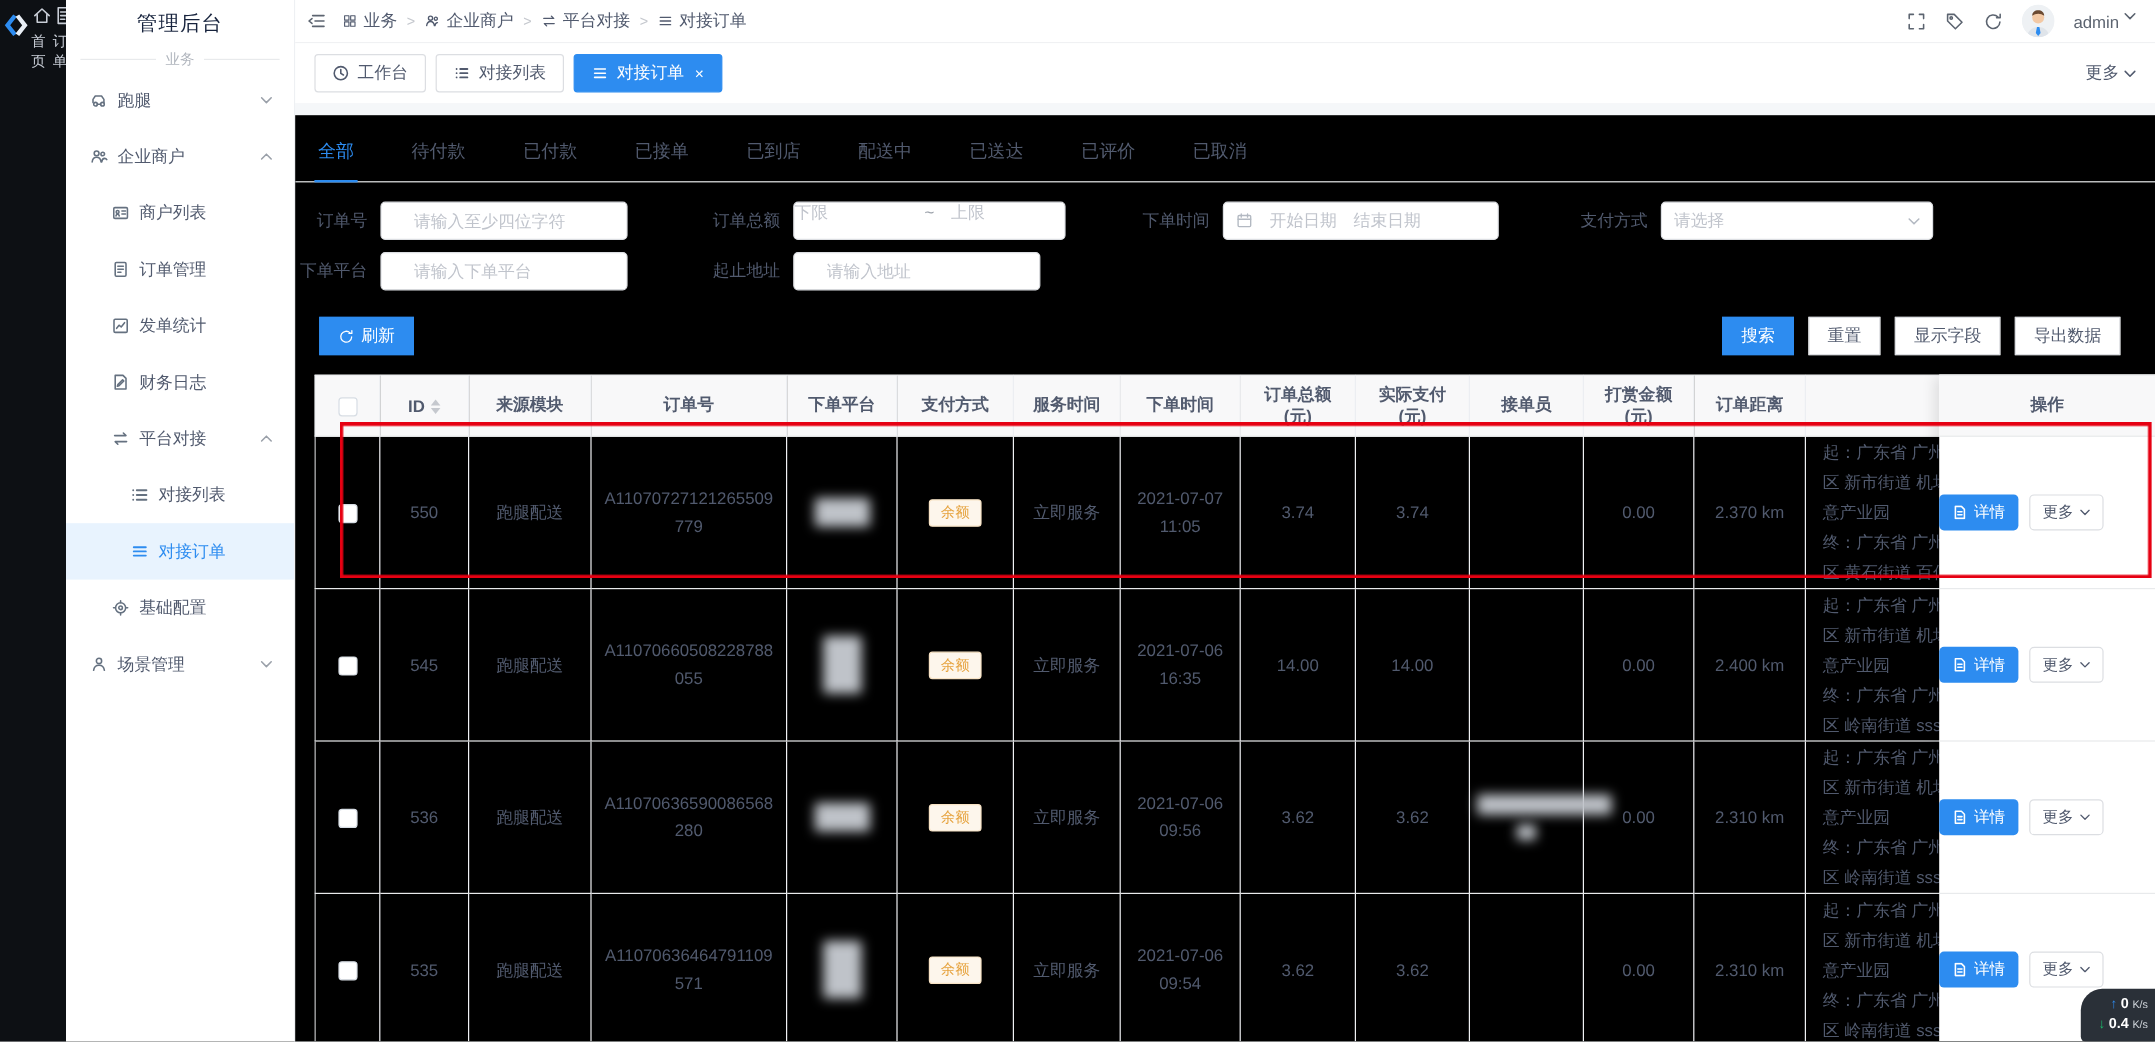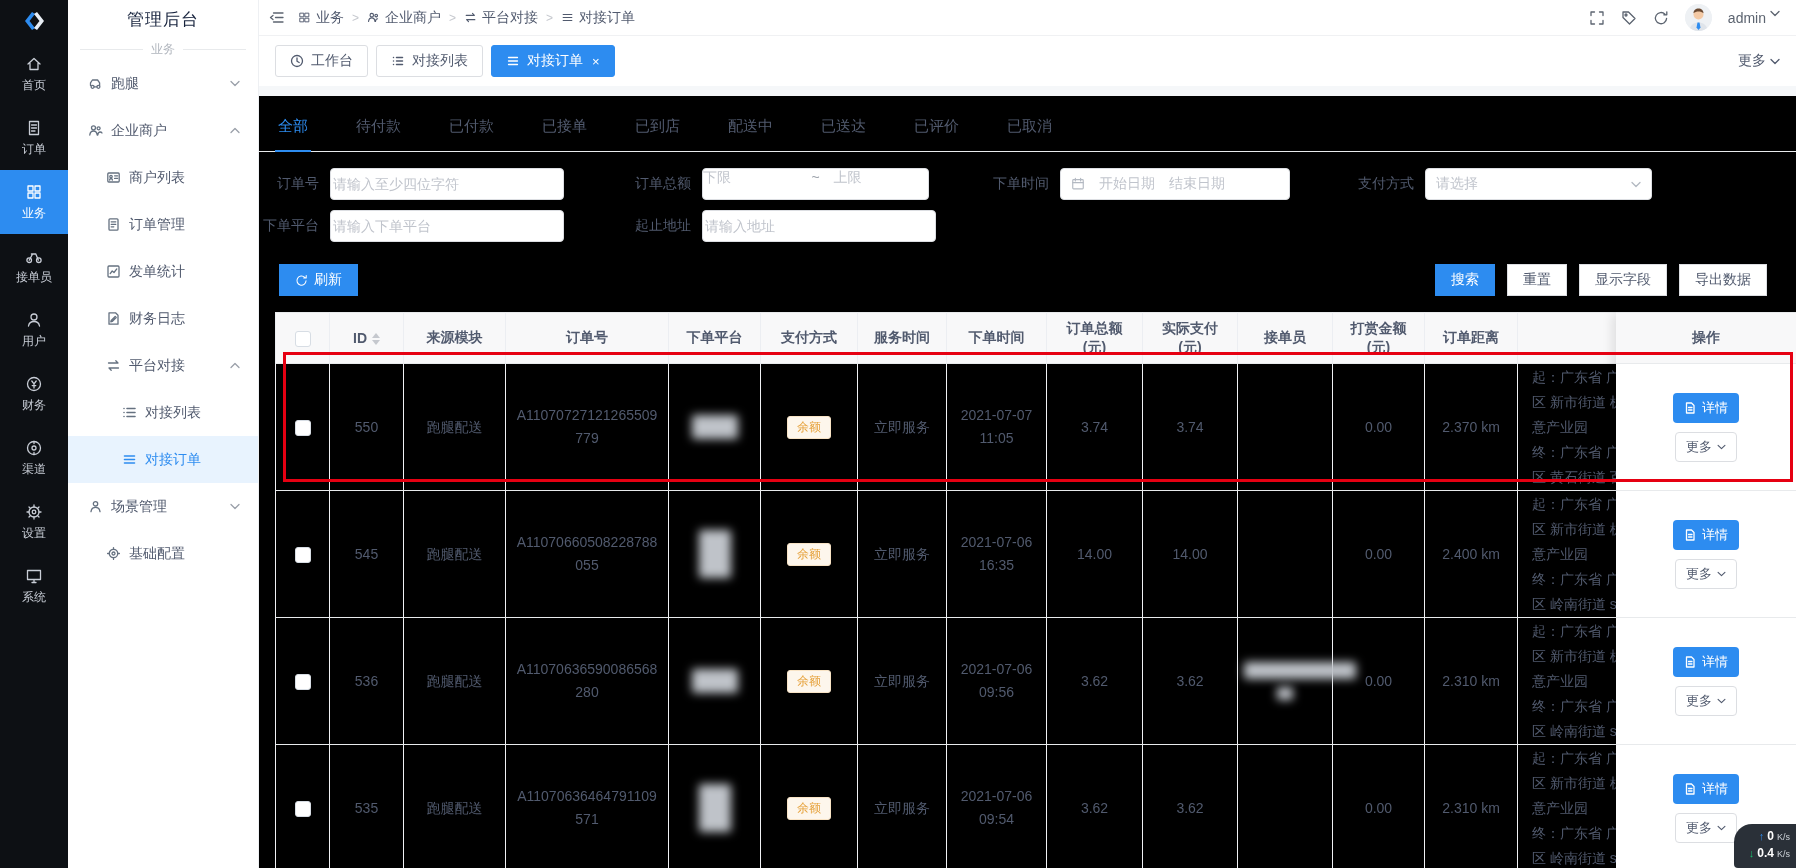--- a/index.html
+++ b/index.html
@@ -2,21 +2,21 @@
 <html><head>
 <meta charset="utf-8">
 <style>
   * { box-sizing: border-box; margin: 0; padding: 0; }
   html,body { width:1796px; height:868px; overflow:hidden; }
   body { font-family:"Liberation Sans","DejaVu Sans",sans-serif; background:#f5f7f9; color:#515a6e; }
   svg.ic { fill:none; stroke:currentColor; stroke-width:1.3; stroke-linecap:round; stroke-linejoin:round; display:block; }
   .app { display:flex; width:1796px; height:868px; position:relative; }
 
   
-  .rail { width:68px; background:#0d1014; color:#c8cdd6; flex:none; display:flex; flex-direction:column; }
+  .rail { width:55px; background:#0d1014; color:#c8cdd6; flex:none; display:flex; flex-direction:row; }
   .rail-logo { height:42px; display:flex; align-items:center; justify-content:center; }
   .rail-item { height:64px; display:flex; flex-direction:column; align-items:center; justify-content:center; gap:4px; font-size:12px; cursor:pointer; }
   .rail-item.active { background:#2d8cf0; color:#fff; }
 
   
   .sidebar { width:191px; background:#fff; flex:none; border-right:1px solid #eef0f3; }
   .sb-title { height:38px; line-height:40px; text-align:center; font-size:17px; color:#17233d; letter-spacing:1px; }
   .sb-section { display:flex; align-items:center; color:#b0b5bd; font-size:12px; padding:0 12px; height:22px; }
   .sb-section::before,.sb-section::after { content:""; flex:1; height:1px; background:#e8eaec; }
   .sb-section span { margin:0 8px; }
@@ -53,21 +53,21 @@
   .stab { padding:0 3px 15px; font-size:15px; color:#515a6e; position:relative; cursor:pointer; }
   .stab.active { color:#2d8cf0; }
   .stab.active::after { content:""; position:absolute; left:0; right:0; bottom:-1px; height:2px; background:#2d8cf0; }
 
   
   .filters { padding-top:16px; flex:none; }
   .frow { display:flex; align-items:center; margin-bottom:10px; }
   .fg { display:flex; align-items:center; }
   .flabel { width:60px; text-align:right; margin-right:11px; font-size:14px; color:#515a6e; flex:none; }
   .inp, .rng, .dt, .sel { height:32px; border:1px solid #dcdee2; border-radius:4px; background:#fff; font-size:14px; color:#515a6e; }
-  .inp { width:234px; padding:0 2px; outline:none; }
+  .inp { width:206px; padding:0 27px; outline:none; }
   .inp::placeholder { color:#c0c4cc; }
   .rng { width:227px; display:flex; align-items:flex-start; padding:0 0; color:#c0c4cc; }
   .rng .ph1 { flex:1; } .rng .tilde { margin:0 14px; color:#9aa0a9; } .rng .ph2 { flex:1; }
   .dt { width:230px; display:flex; align-items:center; gap:14px; padding:0 10px; color:#c0c4cc; }
   .dt .cal { color:#b3b9c2; display:flex; }
   .sel { width:227px; display:flex; align-items:center; justify-content:space-between; padding:0 10px; color:#c0c4cc; cursor:pointer; }
   .sel .chev { color:#b3b9c2; }
   .g2 { margin-left:67px; } .g3 { margin-left:60px; } .g4 { margin-left:64px; }
 
   .toolrow { display:flex; align-items:center; padding:12px 29px 12px 20px; flex:none; }
@@ -92,21 +92,21 @@
   .tag-warn { display:inline-block; padding:3px 9px; border-radius:3px; font-size:12px; background:#fdf6ec; color:#e6a23c; border:1px solid #f8e3c5; line-height:15px; }
   .blur { background:#bfc3c9; border-radius:2px; filter:blur(5px); margin:0 auto; }
   .blur.sm { width:46px; height:24px; }
   .blur.tall { width:32px; height:48px; }
   .blur.courier { width:112px; height:17px; margin-bottom:8px; }
   .blur.courier2 { width:16px; height:13px; }
 
   
   .op-col { position:absolute; top:0; right:0; bottom:0; width:180px; background:#fff; z-index:10; box-shadow:-6px 0 10px -2px rgba(0,0,0,.10); }
   .op-head { height:52px; background:#f8f8f9; border-top:1px solid #e8eaec; border-bottom:1px solid #e8eaec; display:flex; align-items:center; justify-content:center; font-size:14px; font-weight:700; color:#515a6e; }
-  .op-cell { height:127px; border-bottom:1px solid #e8eaec; display:flex; align-items:center; justify-content:center; gap:9px;flex-direction:column; }
+  .op-cell { height:127px; border-bottom:1px solid #e8eaec; display:flex; align-items:center; gap:9px; }
   .btn-detail { height:30px; display:inline-flex; align-items:center; gap:6px; padding:0 11px; border-radius:4px; background:#2d8cf0; color:#fff; font-size:13px; border:none; cursor:pointer; }
   .btn-more { height:30px; display:inline-flex; align-items:center; gap:5px; padding:0 10px; border-radius:4px; background:#fff; color:#515a6e; font-size:13px; border:1px solid #dcdee2; cursor:pointer; }
 
   
   .annotation { position:absolute; left:283px; top:352px; width:1510px; height:130px; border:3px solid #e60012; z-index:40; pointer-events:none; }
 
   
   .netbadge { position:absolute; right:0; bottom:0; z-index:50; background:rgba(24,30,39,.92); color:#fff; border-radius:18px 0 0 4px; padding:6px 6px 7px 15px; display:flex; flex-direction:column; gap:3px; align-items:flex-end; }
   .netline { font-size:12px; font-weight:700; display:flex; align-items:baseline; gap:3px; line-height:13px; }
   .netline .unit { font-size:9px; font-weight:400; color:#cfd4da; }
@@ -293,44 +293,44 @@
 
     <div class="mi lv3 active">
       <span class="mico">
           <svg class="ic" width="15" height="15" viewBox="0 0 15 15">
             <path d="M2.5 4h10M2.5 7.5h10M2.5 11h10" stroke-width="1.6"></path>
           </svg>
         </span>
       <span>对接订单</span>
     </div>
 
+    <div class="mi lv2">
+      <span class="mico">
+          <svg class="ic" width="15" height="15" viewBox="0 0 15 15">
+            <circle cx="7.5" cy="7.5" r="4.2"></circle>
+            <circle cx="7.5" cy="7.5" r="1.5"></circle>
+            <path d="M7.5 1.6v1.6M7.5 11.8v1.6M1.6 7.5h1.6M11.8 7.5h1.6"></path>
+          </svg>
+        </span>
+      <span>基础配置</span>
+    </div>
+
     <div class="mi">
       <span class="mico">
           <svg class="ic" width="15" height="15" viewBox="0 0 15 15">
             <circle cx="7.5" cy="4.8" r="2.2"></circle>
             <path d="M3 12.6c.4-2.8 2-4.2 4.5-4.2s4.1 1.4 4.5 4.2"></path>
           </svg>
         </span>
       <span>场景管理</span>
       <span class="chev">
           <svg class="ic" width="10" height="7" viewBox="0 0 10 7">
             <path d="M1 1.5l4 4 4-4"></path>
           </svg>
         </span>
-    </div>
-
-    <div class="mi lv2">
-      <span class="mico">
-          <svg class="ic" width="15" height="15" viewBox="0 0 15 15">
-            <circle cx="7.5" cy="7.5" r="4.2"></circle>
-            <circle cx="7.5" cy="7.5" r="1.5"></circle>
-            <path d="M7.5 1.6v1.6M7.5 11.8v1.6M1.6 7.5h1.6M11.8 7.5h1.6"></path>
-          </svg>
-        </span>
-      <span>基础配置</span>
     </div>
   </div>
 
   <div class="main">
 
     <div class="topbar">
       <span class="collapse-btn">
           <svg class="ic" width="15" height="13" viewBox="0 0 15 13">
             <path d="M4.5 2h9.5M6.5 6.5h7.5M4.5 11h9.5M4 4.5 1.5 6.5 4 8.5"></path>
           </svg>

